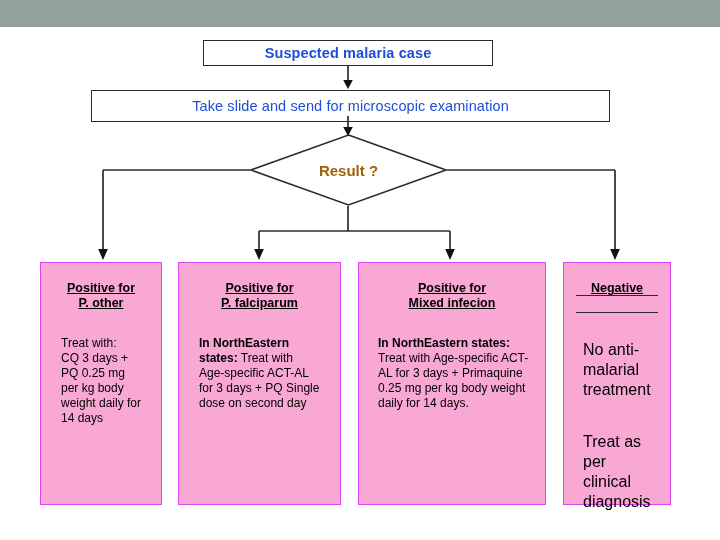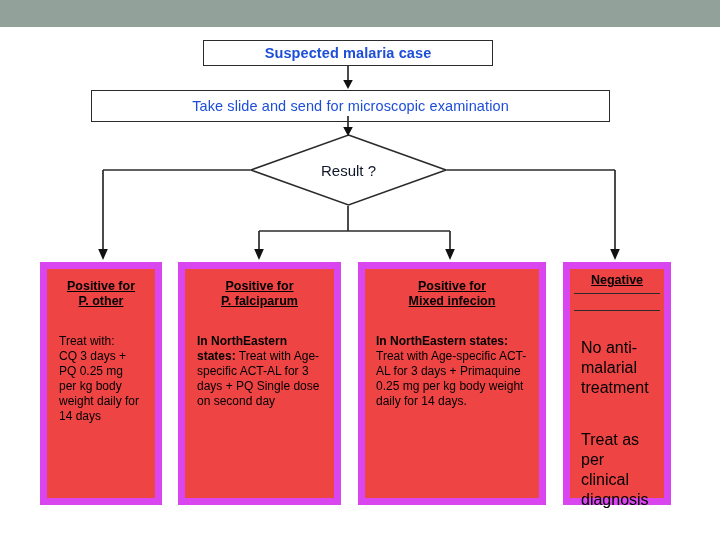--- a/index.html
+++ b/index.html
@@ -72,42 +72,42 @@
   .diamond-label {
     position: absolute;
     left: 0;
     top: 0;
     width: 197px;
     height: 72px;
     display: flex;
     align-items: center;
     justify-content: center;
     font-size: 15px;
-    font-weight: normal;
-    color: #0f172a;
+    font-weight: bold;
+    color: #a16207;
   }
 
   
   .connectors {
     position: absolute;
     left: 0;
     top: 0;
     width: 720px;
     height: 540px;
     pointer-events: none;
   }
 
   
   .outcome {
     position: absolute;
     box-sizing: border-box;
-    border: 7px solid #d946ef;
-    background: #ef4444;
+    border: 1px solid #d946ef;
+    background: #f9a8d4;
     top: 262px;
-    padding: 4px;
+    padding: 12px;
   }
   .outcome-1 { left: 40px;  width: 122px; height: 243px; }
   .outcome-2 { left: 178px; width: 163px; height: 243px; }
   .outcome-3 { left: 358px; width: 188px; height: 243px; }
   .outcome-4 { left: 563px; width: 108px; height: 243px; }
 
   .outcome-title {
     font-size: 12.5px;
     font-weight: bold;
     text-align: center;
@@ -127,21 +127,21 @@
   .outcome-para { margin: 0 0 11px 0; }
   .outcome-para:last-child { margin-bottom: 0; }
   .lead { font-weight: bold; margin-top: 28px; }
 
   
   .neg-header {
     box-sizing: border-box;
     border-bottom: 1px solid #2b2b2b;
     height: 21px;
     display: flex;
-    align-items: flex-start;
+    align-items: flex-end;
     justify-content: center;
     font-size: 12.5px;
     font-weight: bold;
     text-decoration: underline;
     color: #000;
   }
   .neg-blank {
     box-sizing: border-box;
     border-bottom: 1px solid #2b2b2b;
     height: 17px;

